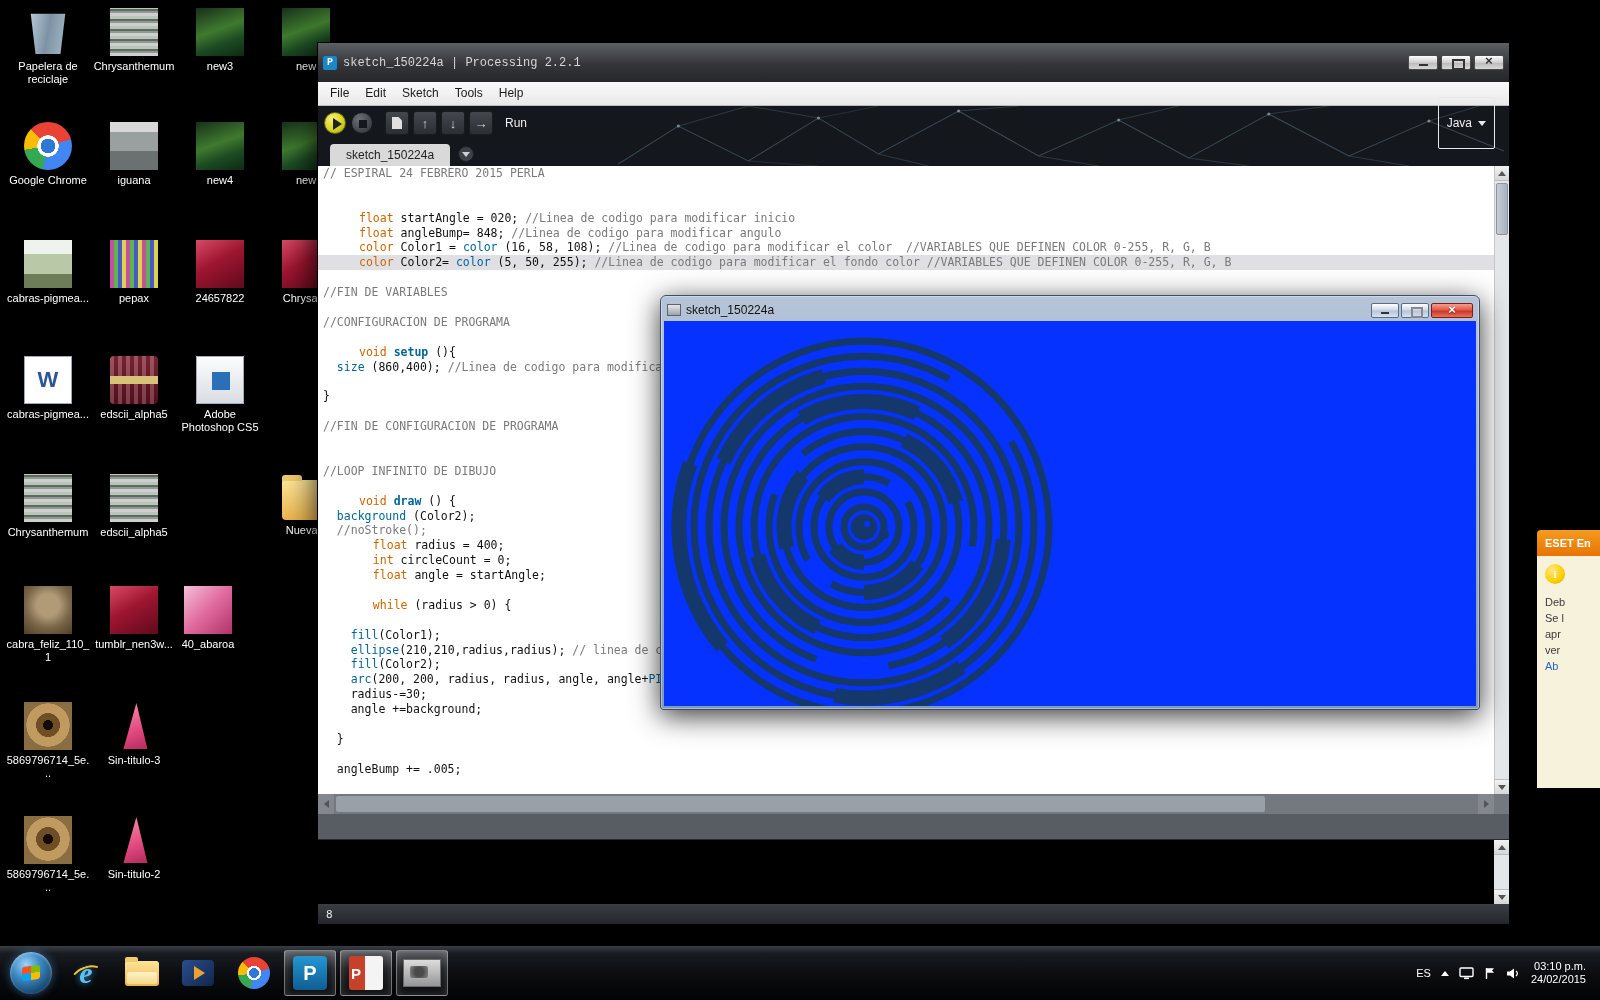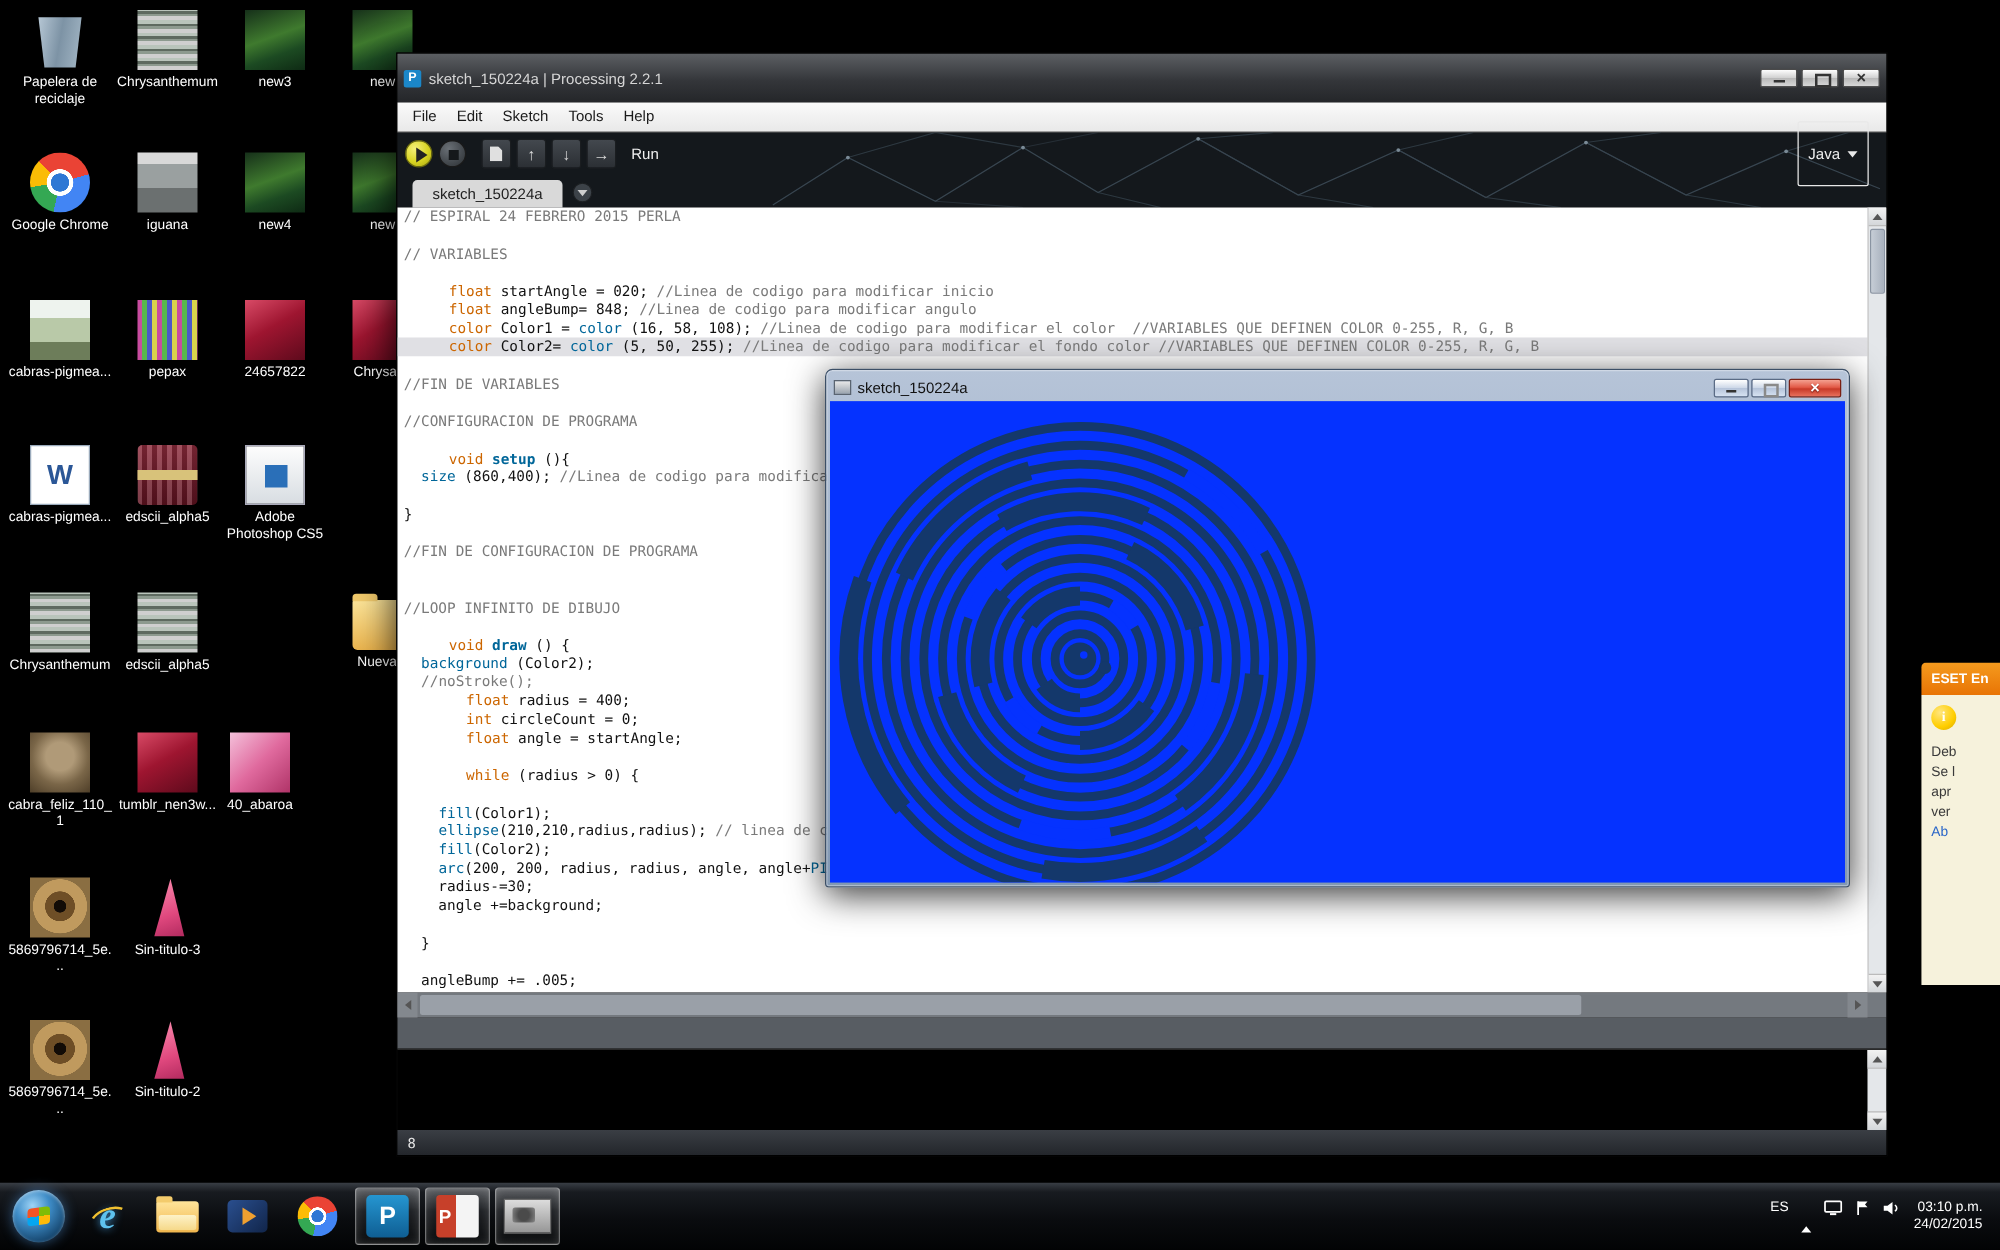--- a/index.html
+++ b/index.html
@@ -32,21 +32,21 @@
   .k-installer::after{content:"";position:absolute;left:15px;top:15px;width:18px;height:18px;background:#2a6fb8;}
   .k-folder{background:linear-gradient(#ffe79a,#edb64f);border-radius:2px 4px 4px 4px;margin-top:6px !important;height:40px !important;}
   .k-folder::before{content:"";position:absolute;top:-5px;left:0;width:20px;height:6px;background:#f3cb6c;border-radius:3px 3px 0 0;}
   .k-photo-goat2{background:radial-gradient(circle at 50% 40%,#b09a78 0 30%,#7a6648 60%,#4e3e28);}
   .k-pink-photo{background:linear-gradient(135deg,#f4c0da 0%,#e06a9e 50%,#b03468 100%);}
   .k-eye-photo{background:radial-gradient(circle at 50% 48%,#120b06 0 14%,#6e4e26 15% 34%,#c09a5e 35% 62%,#8a6e42 63%);}
   .k-pink-shape{background:linear-gradient(160deg,#ff9ab8 0%,#e0487e 60%,#a82458 100%);clip-path:polygon(55% 2%,78% 98%,28% 98%);}
 
   
   #pwin{position:absolute;left:317px;top:42px;width:1193px;height:883px;z-index:10;background:#111;box-shadow:0 8px 30px rgba(0,0,0,.85);border:1px solid #000;display:flex;flex-direction:column;}
-  .p-titlebar{height:40px;background:linear-gradient(#5c5f63,#34363a 55%,#242629);display:flex;align-items:center;padding:0 5px;}
+  .p-titlebar{height:40px;background:linear-gradient(#5c5f63,#34363a 55%,#242629);display:flex;align-items:center;padding:0 5px;font-family:Liberation Mono, monospace;}
   .p-ico{width:14px;height:14px;background:#1b87c9;display:flex;align-items:center;justify-content:center;color:#fff;font-size:10px;font-weight:bold;margin-right:6px;border-radius:2px;}
   .p-ico::after{content:"P";}
   .p-title{color:#d6d6d6;font-size:12px;flex:1;}
   .pwb{width:30px;height:15px;border-radius:2px;background:linear-gradient(#fdfdfd,#cfcfcf 50%,#b8b8b8 50%,#d8d8d8);border:1px solid #4a4a4a;margin-left:3px;position:relative;}
   .pwb-min::after{content:"";position:absolute;left:10px;bottom:3px;width:9px;height:2px;background:#333;}
   .pwb-max::after{content:"";position:absolute;left:10px;top:3px;width:9px;height:7px;border:2px solid #333;}
   .pwb-close::after{content:"×";position:absolute;inset:-2px 0 0 0;text-align:center;font-size:13px;font-weight:bold;color:#333;}
   .p-menubar{height:24px;background:linear-gradient(#fafafa,#e9e9e9);border-bottom:1px solid #bbb;display:flex;align-items:center;font-size:12px;color:#1a1a1a;padding-left:4px;}
   .menu-item{padding:0 8px;line-height:23px;}
 
@@ -135,21 +135,21 @@
   .ic-wmp{width:32px;height:26px;border-radius:4px;background:linear-gradient(135deg,#2a4f8f,#11254a);position:relative;}
   .ic-wmp::after{content:"";position:absolute;left:12px;top:6px;border-left:11px solid #f0a030;border-top:7px solid transparent;border-bottom:7px solid transparent;}
   .ic-chrome{width:32px;height:32px;}
   .ic-processing{width:34px;height:34px;border-radius:4px;background:linear-gradient(#2596d1,#0f5e93);display:flex;align-items:center;justify-content:center;color:#fff;font-weight:bold;font-size:20px;}
   .ic-processing::after{content:"P";}
   .ic-powerpoint{width:34px;height:34px;border-radius:3px;background:linear-gradient(90deg,#c7402a 0 46%,#f4f4f4 46%);display:flex;align-items:center;}
   .ic-powerpoint::after{content:"P";color:#fff;font-weight:bold;font-size:15px;padding-left:2px;}
   .ic-image-viewer{width:38px;height:28px;background:linear-gradient(#dcdcdc,#969696);border:1px solid #6a6a6a;position:relative;}
   .ic-image-viewer::after{content:"";position:absolute;left:6px;top:6px;width:18px;height:12px;background:radial-gradient(circle,#4a4a4a 0 40%,#8a8a8a);border-radius:2px;}
 
-  .tray{margin-left:auto;display:flex;gap:10px;color:#fff;font-size:11px;padding-right:10px;}
+  .tray{margin-left:auto;display:flex;align-items:center;gap:10px;color:#fff;font-size:11px;padding-right:10px;}
   .tray-caret{border-left:4px solid transparent;border-right:4px solid transparent;border-bottom:5px solid #fff;}
   .tray svg{display:block;}
   .tray-clock{text-align:right;line-height:13px;}
 </style>
 </head>
 <body>
 
 <div id="desktop-icons">
     <div class="desktop-icon" style="left: 6px; top: 8px;">
       <div class="di-img k-recycle-bin"></div>
@@ -304,21 +304,20 @@
     <div class="p-tabstrip">
       <span class="p-tab">sketch_150224a</span>
       <span class="tab-menu-btn"></span>
     </div>
   </div>
 
   <div class="p-editor">
     <div id="code-lines">
         <div class="code-line"><span class="tok-c">// ESPIRAL 24 FEBRERO 2015 PERLA</span></div>
         <div class="code-line">&nbsp;</div>
-        <div class="code-line"><span class="tok-c">// VARIABLES</span></div>
         <div class="code-line">&nbsp;</div>
         <div class="code-line"><span class="tok-k">float</span><span class="tok-p"> startAngle = 020; </span><span class="tok-c">//Linea de codigo para modificar inicio</span></div>
         <div class="code-line"><span class="tok-k">float</span><span class="tok-p"> angleBump= 848; </span><span class="tok-c">//Linea de codigo para modificar angulo</span></div>
         <div class="code-line"><span class="tok-k">color</span><span class="tok-p"> Color1 = </span><span class="tok-f">color</span><span class="tok-p"> (16, 58, 108); </span><span class="tok-c">//Linea de codigo para modificar el color  //VARIABLES QUE DEFINEN COLOR 0-255, R, G, B</span></div>
         <div class="code-line hl"><span class="tok-k">color</span><span class="tok-p"> Color2= </span><span class="tok-f">color</span><span class="tok-p"> (5, 50, 255); </span><span class="tok-c">//Linea de codigo para modificar el fondo color //VARIABLES QUE DEFINEN COLOR 0-255, R, G, B</span></div>
         <div class="code-line">&nbsp;</div>
         <div class="code-line"><span class="tok-c">//FIN DE VARIABLES</span></div>
         <div class="code-line">&nbsp;</div>
         <div class="code-line"><span class="tok-c">//CONFIGURACION DE PROGRAMA</span></div>
         <div class="code-line">&nbsp;</div>

